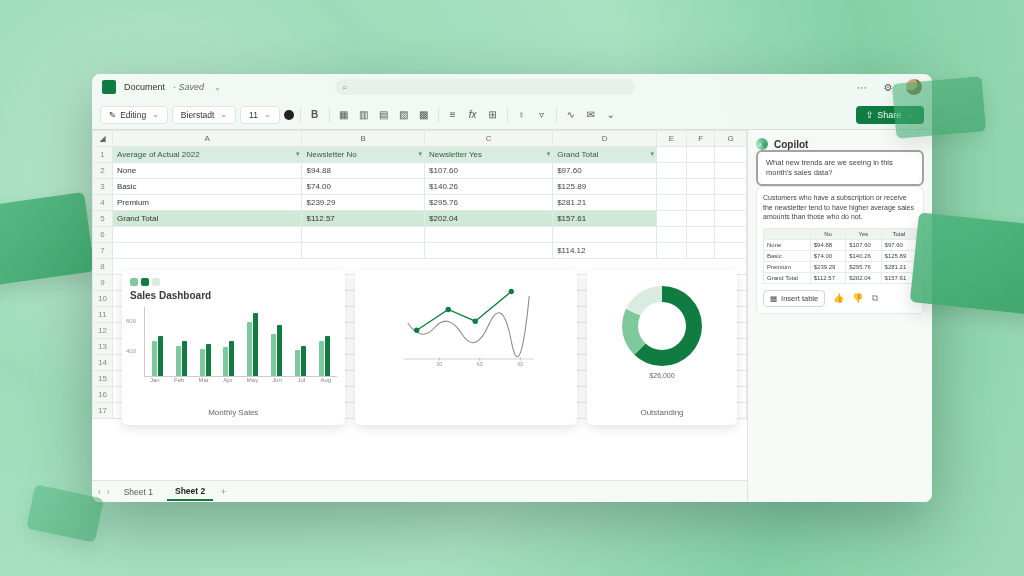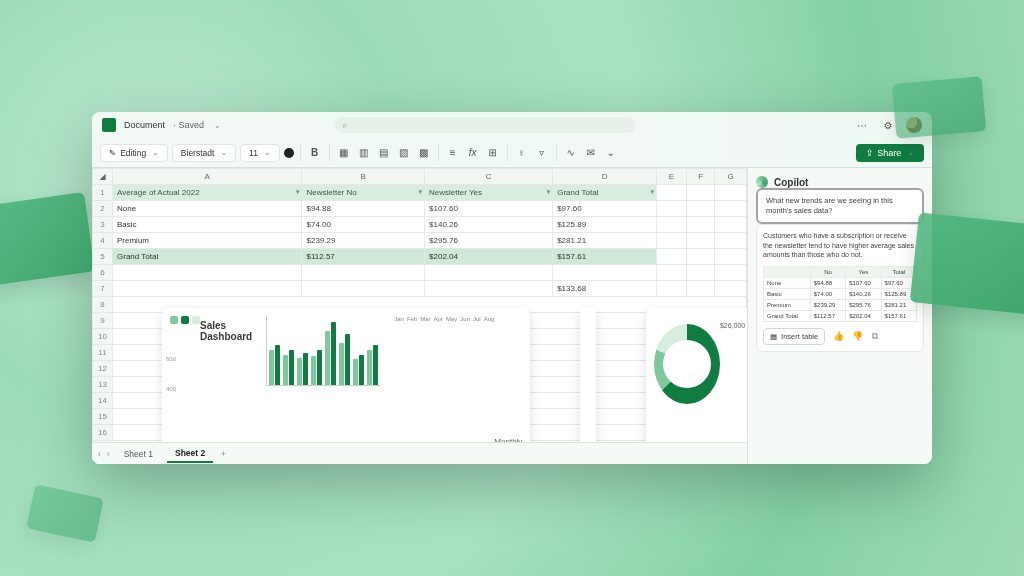--- a/index.html
+++ b/index.html
@@ -10,34 +10,34 @@
     position: relative;
   }
   
   .deco { position: absolute; border-radius: 6px; background: linear-gradient(135deg,#4eb77e,#2f9a5e); box-shadow: 0 8px 20px rgba(0,0,0,.15); opacity: .85; }
   .d1 { width: 120px; height: 80px; left: -30px; top: 200px; transform: rotate(-8deg); }
   .d2 { width: 150px; height: 90px; right: -40px; top: 220px; transform: rotate(6deg); }
   .d3 { width: 90px;  height: 55px; right: 40px;  top: 80px;  transform: rotate(-5deg); opacity:.6;}
   .d4 { width: 70px;  height: 45px; left: 30px;   bottom: 40px; transform: rotate(12deg); opacity:.5;}
 
   .window {
-    width: 840px; height: 352px;
+    width: 840px; height: 428px;
     background: rgba(245, 250, 247, 0.95);
     border-radius: 8px;
     box-shadow: 0 20px 60px rgba(0,0,0,.25);
     display: flex; flex-direction: column;
     overflow: hidden;
     font-size: 9px;
     color: #333;
   }
   
   .titlebar { display:flex; align-items:center; padding: 4px 10px; height: 26px; gap:8px;}
   .app-logo { width:14px; height:14px; background:#107c41; border-radius:2px; }
   .doc-name { font-weight:500; }
-  .saved { color:#666; }
+  .saved { color:#666;font-style:italic; }
   .chev { color:#888; font-size:8px; margin-left:2px;}
   .search {
     flex:1; max-width:300px; margin: 0 auto;
     height:16px; background:#e8f0ea; border-radius:8px;
     display:flex; align-items:center; padding:0 8px; color:#888;
   }
   .title-right { margin-left:auto; display:flex; align-items:center; gap:10px;}
   .avatar { width:16px; height:16px; border-radius:50%; background: radial-gradient(circle at 30% 30%, #d4a574 40%, #8b6239 41%); }
 
   
@@ -61,21 +61,21 @@
   table.sheet th, table.sheet td{ border:1px solid #e3e9e4; height:16px; padding:0 4px; text-align:left; white-space:nowrap;}
   table.sheet th{ background:#f3f7f4; color:#666; font-weight:400; text-align:center;}
   .rowhdr{ width:20px; color:#888; text-align:center !important; background:#f3f7f4;}
   .hdr-cell{ background:#d9ece0 !important; color:#395844; position:relative;}
   .dd{ position:absolute; right:2px; top:3px; font-size:7px; color:#6a8a74;}
   .total-row td{ background:#cfe8d7; font-weight:500;}
   .money{ color:#444;}
 
   
   .cards{ position:absolute; left:30px; right:10px; top:140px; display:flex; gap:10px;}
-  .card{ background:#fff; border-radius:6px; box-shadow:0 3px 12px rgba(0,0,0,.12); padding:8px; flex:1; min-height:155px; display:flex; margin-left:40px;}
+  .card{ background:#fff; border-radius:6px; box-shadow:0 3px 12px rgba(0,0,0,.12); padding:8px; flex:1; min-height:155px; display:flex; flex-direction:column;}
   .card-title{ font-size:10px; font-weight:600; color:#3a3a3a; margin:4px 0 6px 0;}
   .legend-dots{ display:flex; gap:3px;}
   .ld{width:8px;height:8px;border-radius:2px;}
   .card-footer{ margin-top:auto; text-align:center; font-size:8px; color:#666; padding-top:4px;}
 
   
   .bars{ display:flex; align-items:flex-end; gap:3px; height:70px; border-left:1px solid #ccc; border-bottom:1px solid #ccc; padding:0 2px;}
   .barcol{ flex:1; display:flex; align-items:flex-end; gap:1px; justify-content:center;}
   .bar{ width:5px; border-radius:1px 1px 0 0;}
   .b-a{ background:#7dc99c;}
@@ -260,21 +260,21 @@
                 <td></td>
                 <td></td>
                 <td></td>
                 <td></td>
               </tr>
           <tr>
                 <td class="rowhdr">7</td>
                 <td></td>
                 <td></td>
                 <td></td>
-                <td class="money">$133.68</td>
+                <td class="money">$114.12</td>
                 <td></td>
                 <td></td>
                 <td></td>
               </tr>
           <tr>
                 <td class="rowhdr">8</td>
                 <td colspan="7"></td>
               </tr>
           <tr>
                 <td class="rowhdr">9</td>

